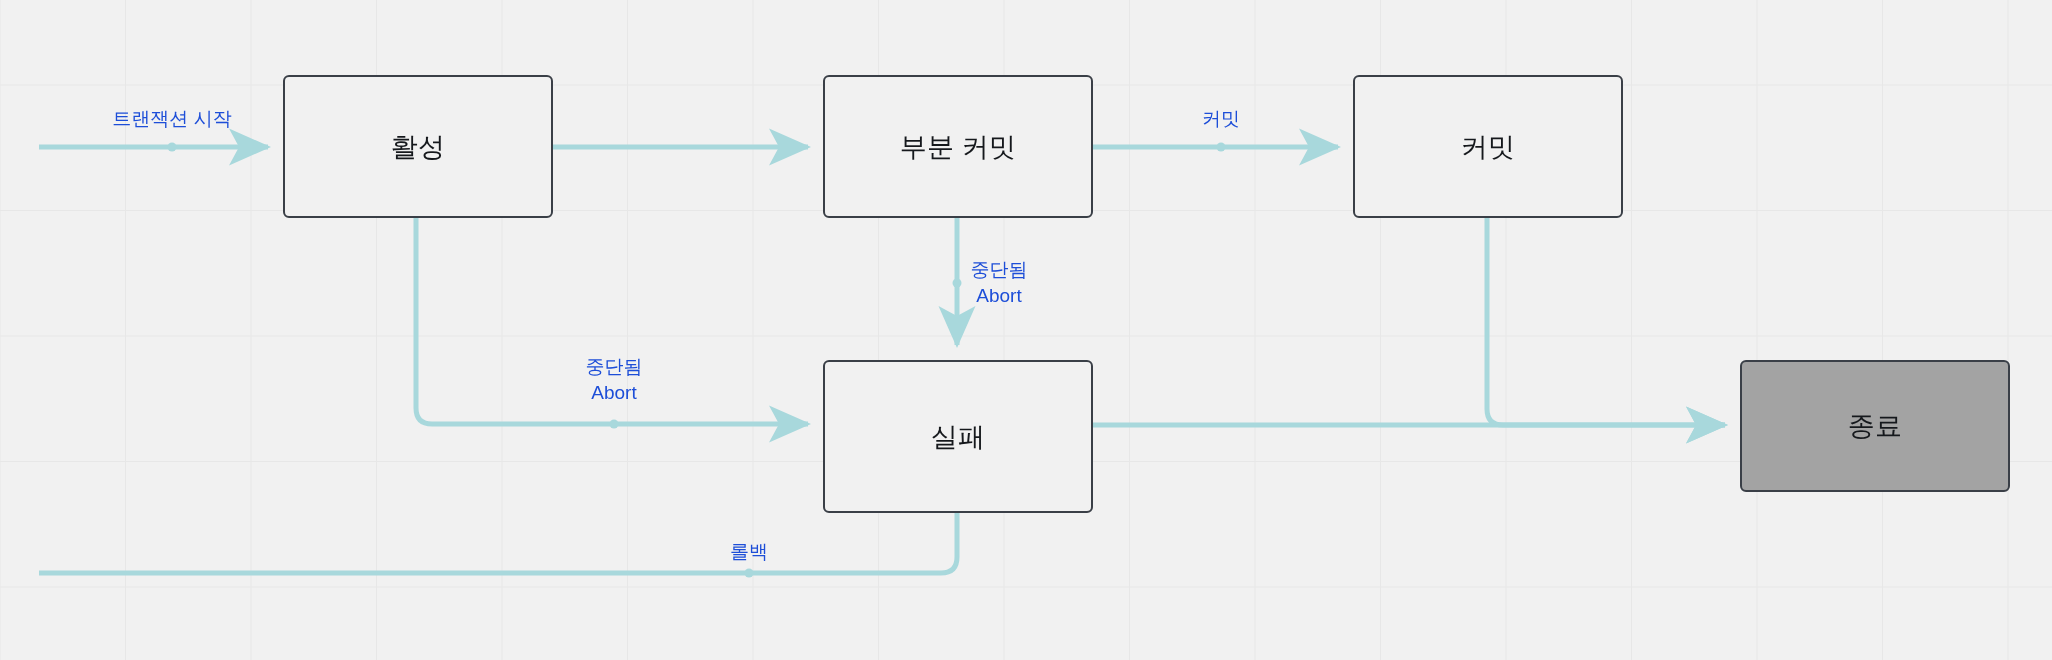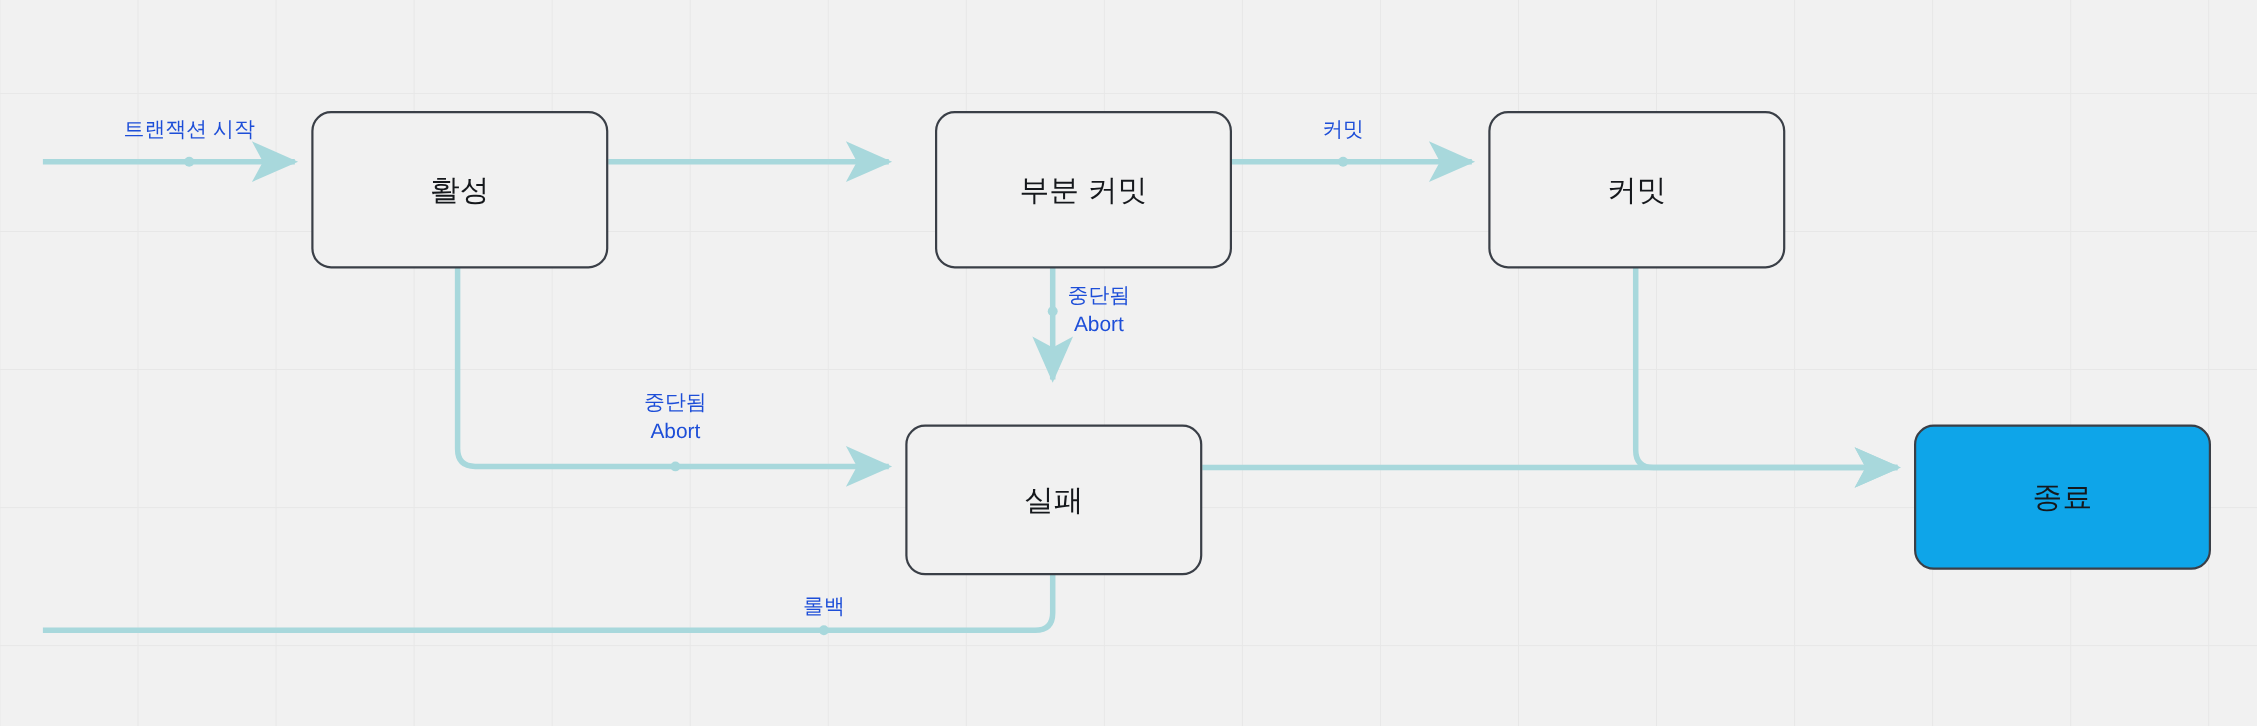--- a/index.html
+++ b/index.html
@@ -29,34 +29,33 @@
   }
   .edge-layer, .node-layer, .label-layer {
     position: absolute;
     inset: 0;
   }
   .edge-layer { pointer-events: none; }
   .node {
     position: absolute;
     box-sizing: border-box;
     border: 2px solid #3a3f47;
-    border-radius: 18px;
+    border-radius: 6px;
     background: #f1f1f1;
     display: flex;
     align-items: center;
     justify-content: center;
     color: #15181c;
     font-size: 27px;
     font-weight: 400;
     letter-spacing: 0.2px;
     cursor: pointer;
-    margin-top: 26px;
   }
   .node.terminal {
-    background: #0ea5e9;
+    background: #a3a3a3;
     border-color: #3a3f47;
   }
   .node-label {
     pointer-events: none;
     white-space: nowrap;
   }
   .edge-label {
     position: absolute;
     color: #1d4ed8;
     font-size: 19px;
@@ -117,29 +116,29 @@
       <path d="M 957 503 L 957 557 Q 957 573 941 573 L 39 573" stroke="#a8d8dc" stroke-width="5" fill="none" stroke-linejoin="round" stroke-linecap="butt"></path>
       <circle cx="749" cy="573" r="4.5" fill="#a8d8dc"></circle>
     </g>
   </svg>
 
   <div class="node-layer">
     <div class="node" style="left:283px; top:75px; width:270px; height:143px;">
       <span class="node-label">활성</span>
     </div>
 
-    <div class="node" style="left:850px; top:75px; width:270px; height:143px;">
+    <div class="node" style="left:823px; top:75px; width:270px; height:143px;">
       <span class="node-label">부분 커밋</span>
     </div>
 
     <div class="node" style="left:1353px; top:75px; width:270px; height:143px;">
       <span class="node-label">커밋</span>
     </div>
 
-    <div class="node" style="left:823px; top:360px; width:270px; height:137px;">
+    <div class="node" style="left:823px; top:360px; width:270px; height:153px;">
       <span class="node-label">실패</span>
     </div>
 
     <div class="node terminal" style="left:1740px; top:360px; width:270px; height:132px;">
       <span class="node-label">종료</span>
     </div>
   </div>
 
   <div class="label-layer">
     <div class="edge-label" style="left:172px; top:119px;">트랜잭션 시작</div>

